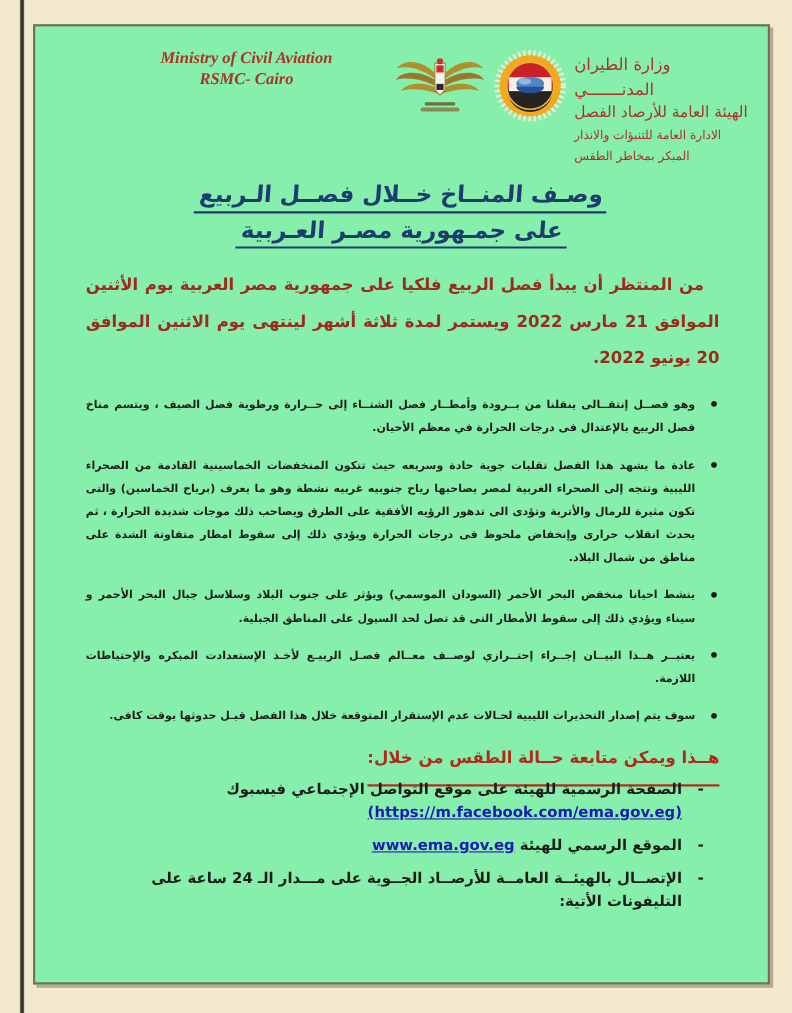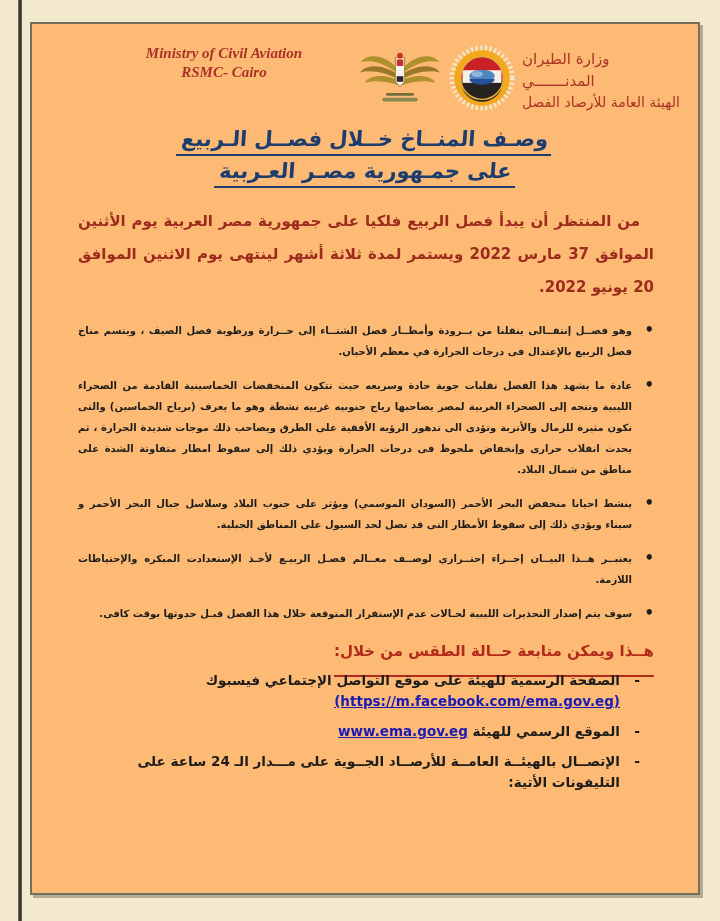--- a/index.html
+++ b/index.html
@@ -11,21 +11,21 @@
     overflow: hidden;
   }
   .spine {
     position: absolute; left: 18px; top: 0; width: 4px; height: 921px;
     background: linear-gradient(to right, #8a8371, #35332b 40%, #35332b 70%, #7d7765);
   }
   .frame {
     position: absolute; left: 30px; top: 22px; width: 670px; height: 873px;
     border: 2px solid #72705c;
     box-shadow: 3px 3px 0 #b3ab93;
-    background: #fdba74;
+    background: #86efac;
   }
   
   .hdr { display: flex; align-items: flex-start; padding: 20px 12px 0 14px; }
   .hdr-en {
     width: 268px; margin-left: 44px; text-align: center;
     font-family: "Liberation Serif", serif; font-style: italic; font-weight: bold;
     font-size: 15px; line-height: 19px; color: #a93327; white-space: nowrap;
   }
   .logo { flex: 0 0 auto; }
   .logo.eagle { width: 84px; height: 66px; margin: 2px 6px 0 0; }
@@ -116,31 +116,32 @@
           <ellipse cx="35" cy="33" rx="13" ry="6.5" fill="#4f86c2"></ellipse>
           <ellipse cx="30" cy="31" rx="6" ry="3" fill="#8fb6dd"></ellipse>
           <path d="M22 36 h26 a13 6 0 0 1 -26 0 Z" fill="#24519b"></path>
           <circle cx="35" cy="35" r="22" fill="none" stroke="#e6b13a" stroke-width="1.5"></circle>
         </svg>
       </div>
 
       <div class="hdr-ar">
         <div class="l1">وزارة الطيران المدنـــــــي</div>
         <div class="l2">الهيئة العامة للأرصاد الفصل</div>
+        <div class="l3">الادارة العامة للتنبؤات والانذار المبكر بمخاطر الطقس</div>
       </div>
     </header>
 
     <div class="title">
       <div><span class="tline">وصـف المنــاخ خــلال فصــل الـربيع</span></div>
       <div><span class="tline">على جمـهورية مصـر العـربية</span></div>
     </div>
 
     <div class="content">
 
-      <p class="intro">من المنتظر أن يبدأ فصل الربيع فلكيا على جمهورية مصر العربية يوم الأثنين الموافق 37 مارس 2022 ويستمر لمدة ثلاثة أشهر لينتهى يوم الاثنين الموافق 20 يونيو 2022.</p>
+      <p class="intro">من المنتظر أن يبدأ فصل الربيع فلكيا على جمهورية مصر العربية يوم الأثنين الموافق 21 مارس 2022 ويستمر لمدة ثلاثة أشهر لينتهى يوم الاثنين الموافق 20 يونيو 2022.</p>
 
       <ul class="bullets">
         <li>
           <span class="bmark">•</span>
           <span class="btext">وهو فصــل إنتقــالى ينقلنا من بــرودة وأمطــار فصل الشتــاء إلى حــرارة ورطوبة فصل الصيف ، ويتسم مناخ فصل الربيع بالإعتدال فى درجات الحرارة في معظم الأحيان.</span>
         </li>
         <li>
           <span class="bmark">•</span>
           <span class="btext">عادة ما يشهد هذا الفصل تقلبات جوية حادة وسريعه حيث تتكون المنخفضات الخماسينية القادمة من الصحراء الليبية وتتجه إلى الصحراء الغربية لمصر يصاحبها رياح جنوبيه غربيه نشطة وهو ما يعرف (برياح الخماسين) والتى تكون مثيرة للرمال والأتربة وتؤدى الى تدهور الرؤيه الأفقية على الطرق ويصاحب ذلك موجات شديدة الحرارة ، ثم يحدث انقلاب حرارى وإنخفاض ملحوظ فى درجات الحرارة ويؤدي ذلك إلى سقوط امطار متفاوتة الشدة على مناطق من شمال البلاد.</span>
         </li>

